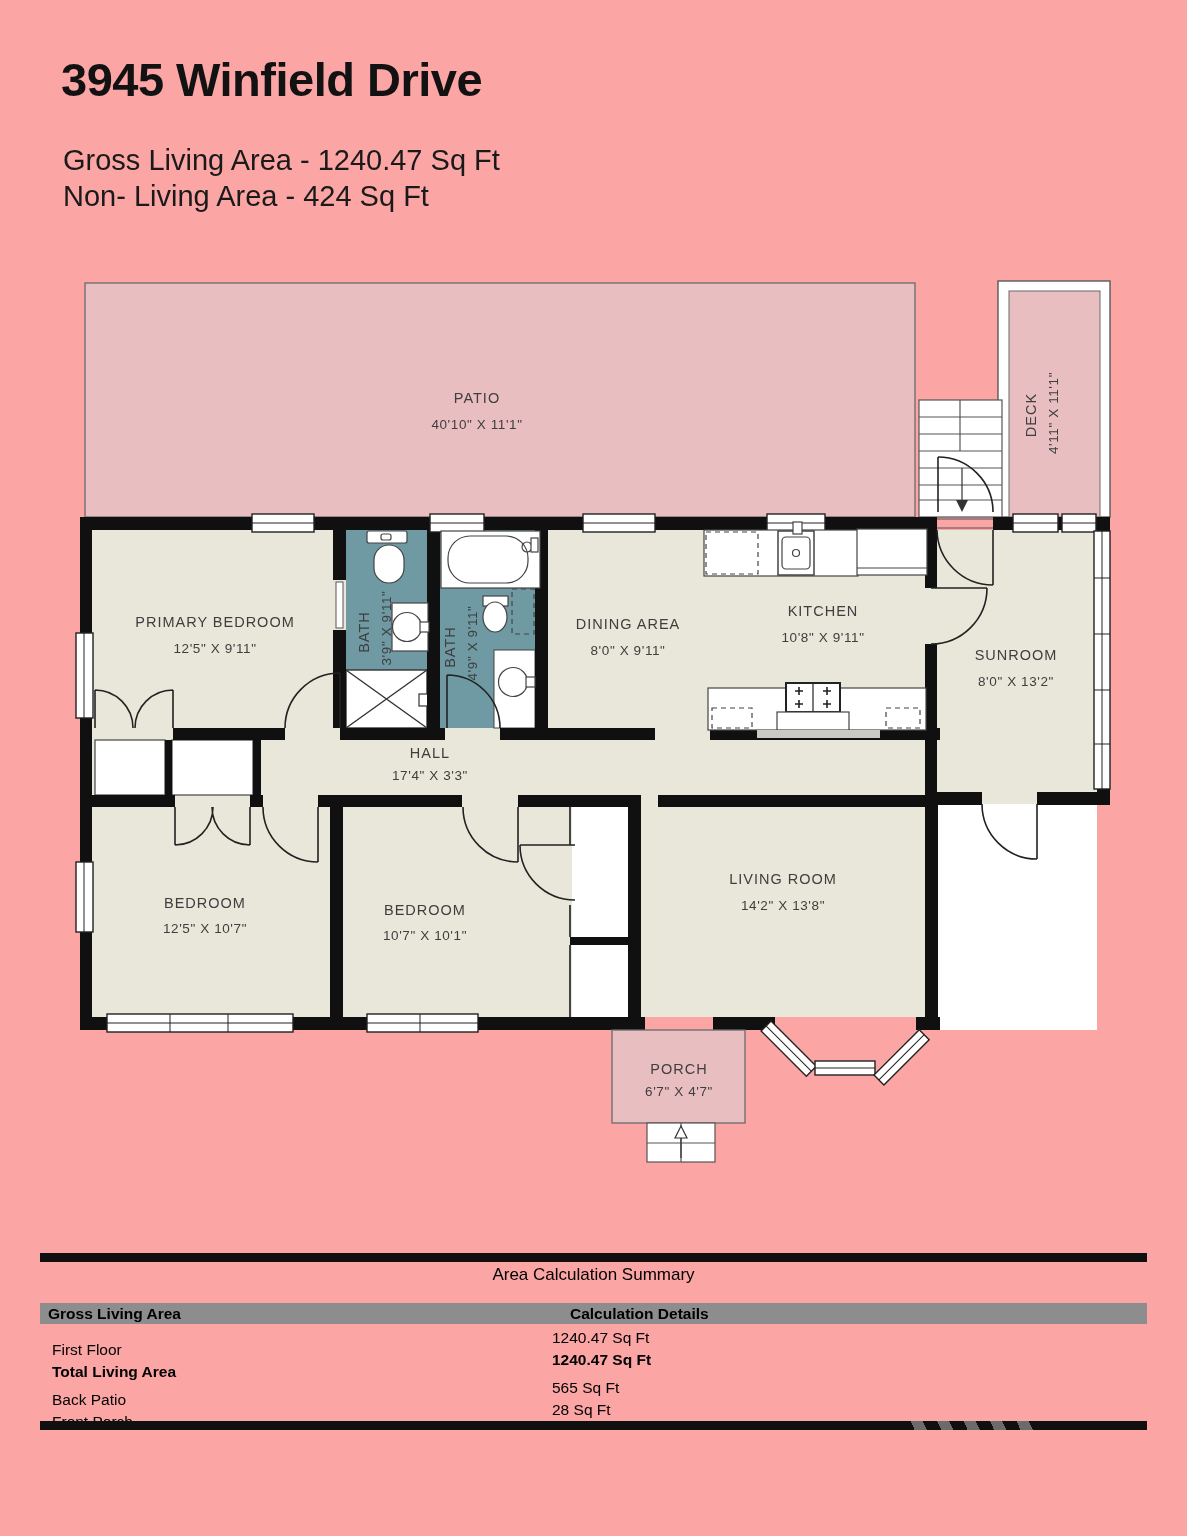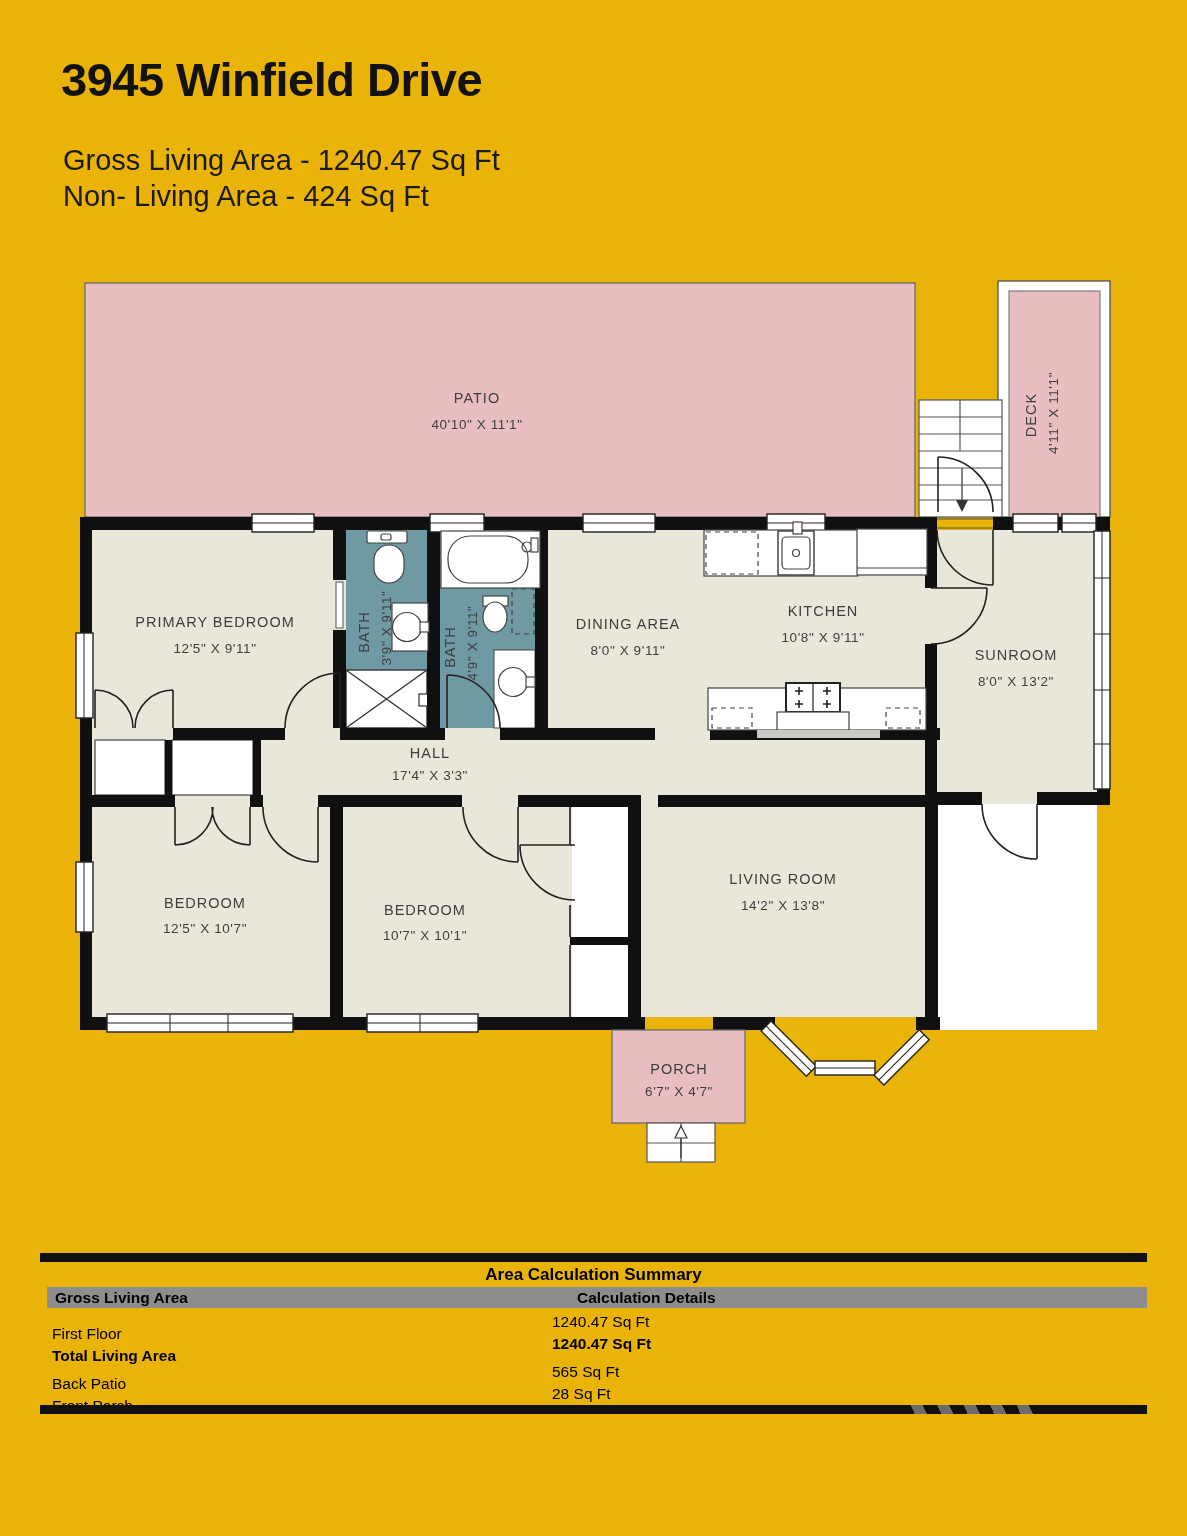--- a/index.html
+++ b/index.html
@@ -1,30 +1,30 @@
 <!DOCTYPE html>
 <html><head>
 <meta charset="utf-8">
 <style>
   html,body{margin:0;padding:0;background:#ffffff;}
-  .page{position:relative;width:1187px;height:1536px;background:#eab308;overflow:hidden;
+  .page{position:relative;width:1187px;height:1536px;background:#fca5a5;overflow:hidden;
         font-family:"Liberation Sans",sans-serif;color:#111;}
   .hdr-title{position:absolute;left:61px;top:52px;font-size:47px;font-weight:800;
              letter-spacing:-0.5px;color:#121212;}
   .hdr-sub{position:absolute;left:63px;font-size:29px;font-weight:400;color:#1a1a1a;}
   .hdr-sub.s1{top:144px;}
   .hdr-sub.s2{top:180px;text-align:right;}
   svg text{font-family:"Liberation Sans",sans-serif;fill:#3e3e3e;}
   svg .rname{font-size:14.5px;letter-spacing:1px;}
   svg .rdims{font-size:13.5px;letter-spacing:0.6px;}
   
   .summary{position:absolute;left:40px;top:1253px;width:1107px;font-size:15.5px;color:#000;}
   .bar{height:9px;background:#101010;position:relative;}
-  .t-title{height:25px;line-height:25px;text-align:center;font-weight:700;font-size:17px;}
-  .band{position:relative;height:21px;line-height:21px;background:#8d8d8d;font-weight:700;margin-left:7px;}
+  .t-title{height:41px;line-height:25px;text-align:center;font-weight:400;font-size:17px;}
+  .band{position:relative;height:21px;line-height:21px;background:#8d8d8d;font-weight:700;}
   .band .bl{position:absolute;left:8px;}
   .band .bc{position:absolute;left:530px;}
   .t-row{position:relative;height:22px;line-height:22px;}
   .t-row .lbl{position:absolute;left:12px;margin-top:12px;}
   .t-row .val{position:absolute;left:512px;}
   .t-row.bold{font-weight:700;}
   .pad3{height:3px;}
   .wm{position:absolute;right:105px;top:0;width:135px;height:9px;opacity:.75;
       background:repeating-linear-gradient(65deg,transparent 0 7px,#8a8a8a 7px 18px,transparent 18px 24px);}
 </style>

